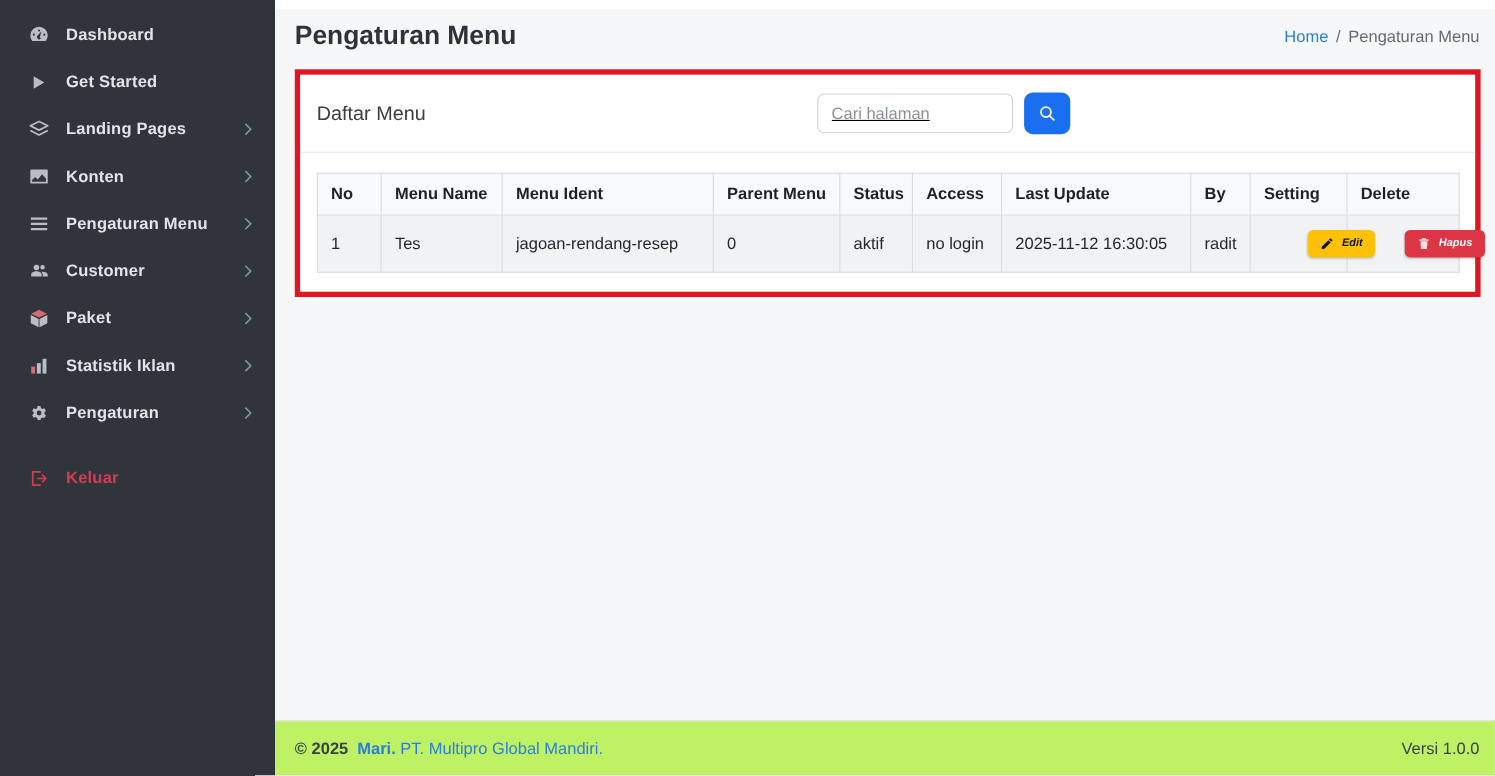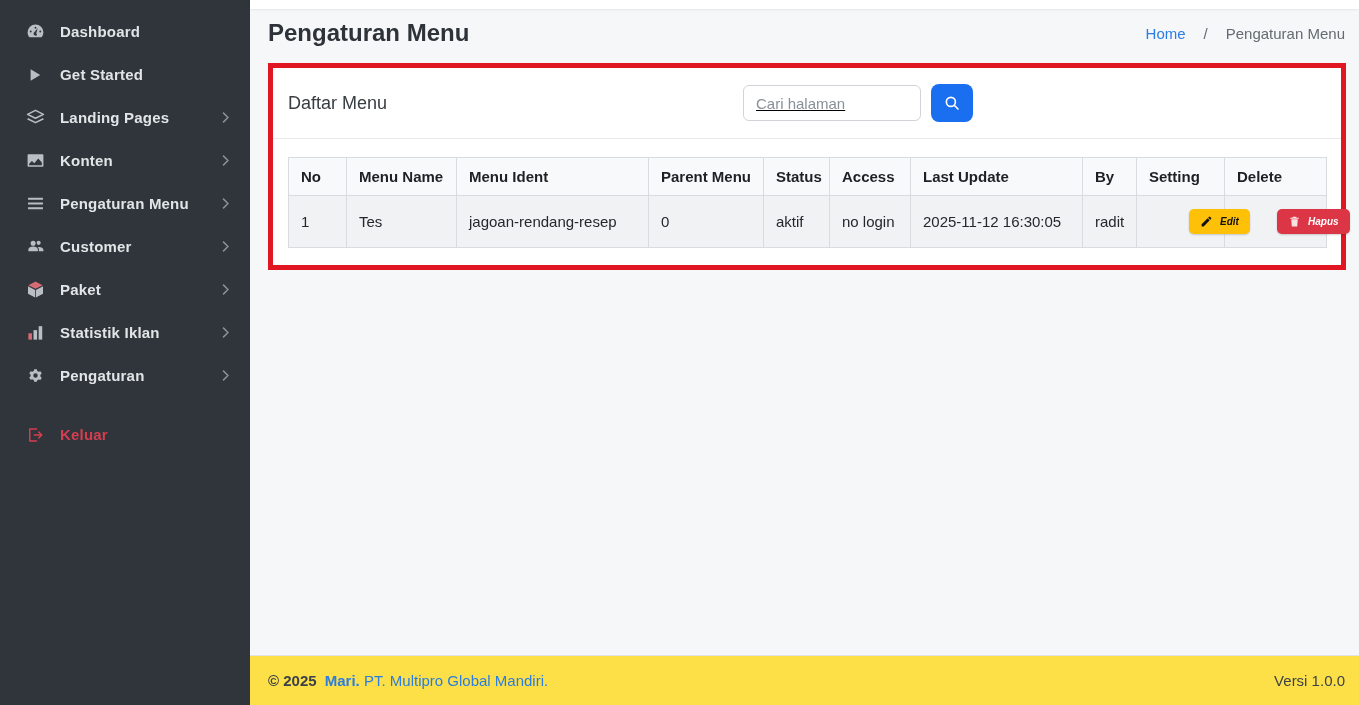--- a/index.html
+++ b/index.html
@@ -24,21 +24,21 @@
   .side-item.logout{margin-top:16px;color:#d63d50;}
   .side-item.logout .s-icon{color:#d63d50;}
   
   .main{flex:1;display:flex;flex-direction:column;min-width:0;}
   .topstrip{height:9px;background:#ffffff;box-shadow:0 1px 2px rgba(0,0,0,.07);}
   .page-head{
     display:flex;align-items:center;justify-content:space-between;
     padding:10px 14px 0 18px;
   }
   .page-title{font-size:24px;color:#2e333a;font-weight:600;}
-  .breadcrumb{font-size:15px;color:#646b72;display:flex;gap:18px;}
+  .breadcrumb{font-size:15px;color:#646b72;display:flex;gap:7px;}
   .breadcrumb a{color:#2a7de1;text-decoration:none;cursor:pointer;}
   
   .annotation{
     margin:16px 13px 0 18px;border:5px solid #e01722;background:#fff;
   }
   .card{background:#fff;}
   .card-header{
     display:flex;align-items:center;height:71px;
     padding:0 15px;border-bottom:1px solid #e8eaec;box-sizing:border-box;
   }
@@ -65,21 +65,21 @@
     padding:6px 11px;font-size:10px;font-style:italic;font-weight:600;cursor:pointer;
     box-shadow:0 1px 2px rgba(0,0,0,.18);
     font-family:"Liberation Sans","DejaVu Sans",sans-serif;
     margin-left:40px;
   }
   .btn-edit{background:#ffc107;color:#111;}
   .btn-delete{background:#dc3545;color:#fff;}
   
   .spacer{flex:1;}
   .footer{
-    height:49px;background:#fde047;border-top:1px solid #e0e3e6;
+    height:49px;background:#bef264;border-top:1px solid #e0e3e6;
     display:flex;align-items:center;justify-content:space-between;
     padding:0 14px 0 18px;font-size:15px;color:#3b4148;
   }
   .footer a{color:#2a7de1;text-decoration:none;cursor:pointer;}
   .footer .brand{font-weight:700;}
   .footer .copy{font-weight:600;}
   .f-left span{margin-right:4px;}
 </style>
 </head>
 <body>

